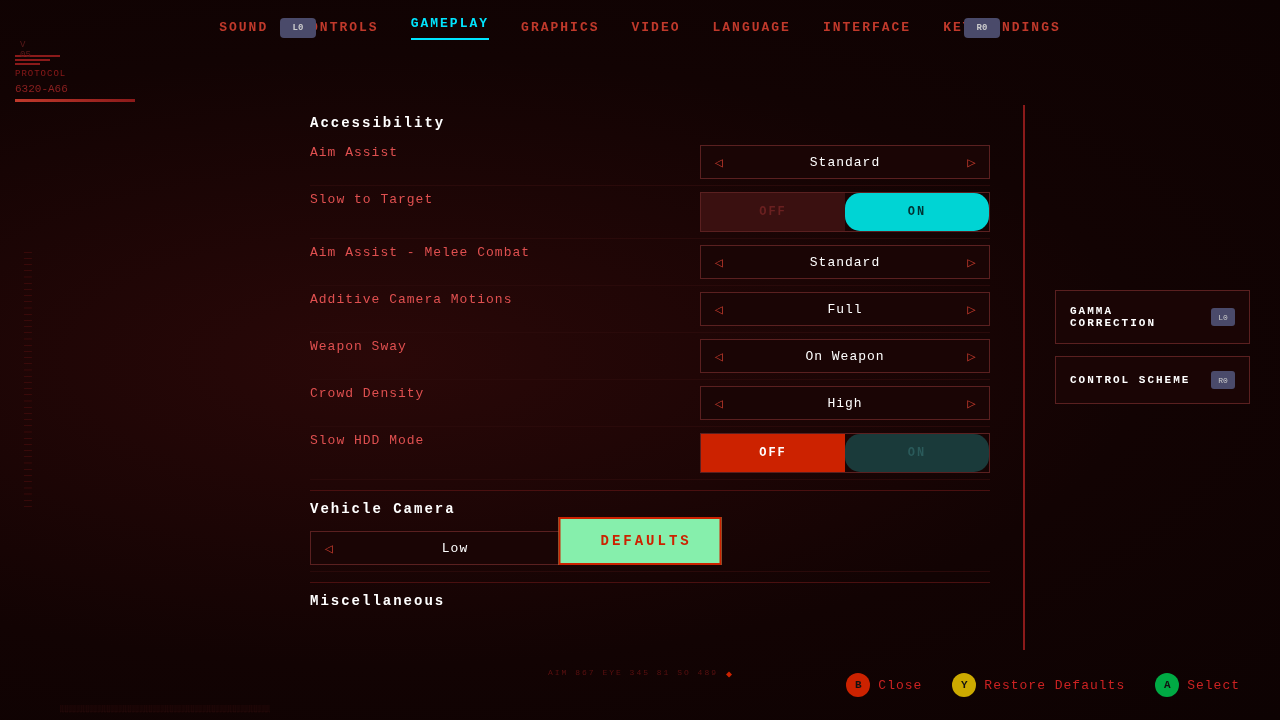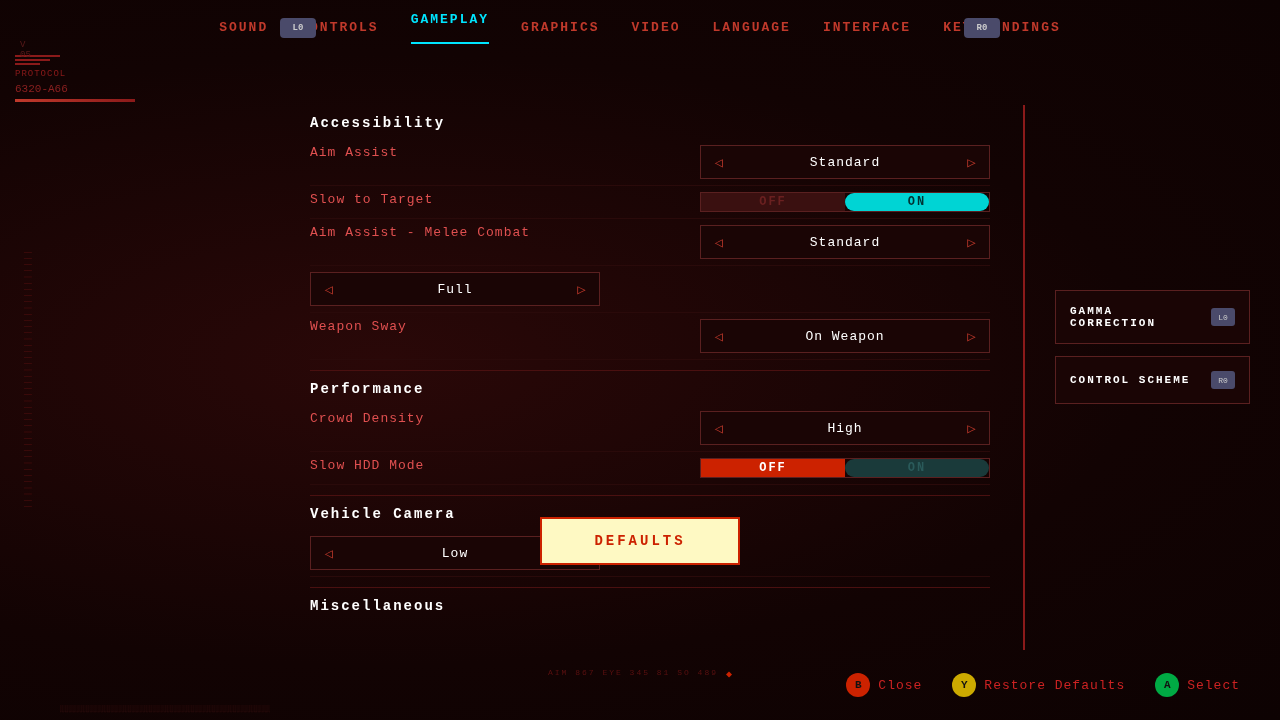--- a/index.html
+++ b/index.html
@@ -40,21 +40,21 @@
       font-size: 13px;
       font-weight: bold;
       letter-spacing: 2px;
       cursor: pointer;
       text-transform: uppercase;
     }
 
     .nav-item.active {
       color: #00e5ff;
       border-bottom: 2px solid #00e5ff;
-      padding-bottom: 15px;
+      padding-bottom: 7px;
     }
 
     .nav-controller-left {
       position: absolute;
       left: 280px;
       top: 18px;
       width: 36px;
       height: 20px;
       background: #4a4a6a;
       border-radius: 4px;
@@ -210,21 +210,21 @@
       text-align: center;
       color: #ffffff;
       font-size: 13px;
       letter-spacing: 1px;
     }
 
     
     .toggle-container {
       display: flex;
       width: 290px;
-      height: 20px;
+      height: 40px;
       border: 1px solid #5a2020;
       overflow: hidden;
     }
 
     .toggle-off {
       flex: 1;
       display: flex;
       align-items: center;
       justify-content: center;
       font-size: 12px;
@@ -470,37 +470,37 @@
     <div class="setting-row">
       <span class="setting-label">Aim Assist - Melee Combat</span>
       <div class="arrow-selector">
         <div class="arrow-btn">◁</div>
         <div class="arrow-value">Standard</div>
         <div class="arrow-btn">▷</div>
       </div>
     </div>
 
     <div class="setting-row">
+      <span class="setting-label">Additive Camera Motions</span>
       <div class="arrow-selector">
         <div class="arrow-btn">◁</div>
         <div class="arrow-value">Full</div>
         <div class="arrow-btn">▷</div>
       </div>
     </div>
 
     <div class="setting-row">
       <span class="setting-label">Weapon Sway</span>
       <div class="arrow-selector">
         <div class="arrow-btn">◁</div>
         <div class="arrow-value">On Weapon</div>
         <div class="arrow-btn">▷</div>
       </div>
     </div>
 
-    <div class="section-header" style="margin-top:10px;">Performance</div>
 
     <div class="setting-row">
       <span class="setting-label">Crowd Density</span>
       <div class="arrow-selector">
         <div class="arrow-btn">◁</div>
         <div class="arrow-value">High</div>
         <div class="arrow-btn">▷</div>
       </div>
     </div>
 
@@ -532,21 +532,21 @@
     <span class="side-button-text">GAMMA CORRECTION</span>
     <div class="side-button-icon">L0</div>
   </div>
   <div class="side-button">
     <span class="side-button-text">CONTROL SCHEME</span>
     <div class="side-button-icon">R0</div>
   </div>
 </div>
 
 <div style="position:absolute;bottom:80px;left:50%;transform:translateX(-50%);z-index:10;">
-  <button class="defaults-btn" style="border:2px solid #cc2200;background:#fef9c3;color:#cc2200;font-size:14px;font-weight:bold;letter-spacing:3px;padding:14px 40px;cursor:pointer;width:200px;text-align:center;font-family:'Courier New',monospace;">DEFAULTS</button>
+  <button class="defaults-btn" style="border:2px solid #cc2200;background:#86efac;color:#cc2200;font-size:14px;font-weight:bold;letter-spacing:3px;padding:14px 40px;cursor:pointer;width:163px;text-align:center;font-family:'Courier New',monospace;">DEFAULTS</button>
 </div>
 
 <div class="v-label" style="position:absolute;bottom:660px;left:20px;color:#5a1a1a;font-size:9px;z-index:10;">V<br>05</div>
 
 <div class="bottom-left-text" style="position:absolute;bottom:5px;left:60px;color:#5a1a1a;font-size:7px;z-index:10;width:300px;line-height:1.4;">
   ░░░░░░░░░░░░░░░░░░░░░░░░░░░░░░░░░░░░░░░░░░░░░░░░░░
 </div>
 
 <div style="position:absolute;bottom:40px;left:0;right:0;display:flex;justify-content:center;z-index:5;">
   <span style="color:#5a1010;font-size:8px;letter-spacing:2px;">AIM 867 EYE 345 81 SO 489</span>

